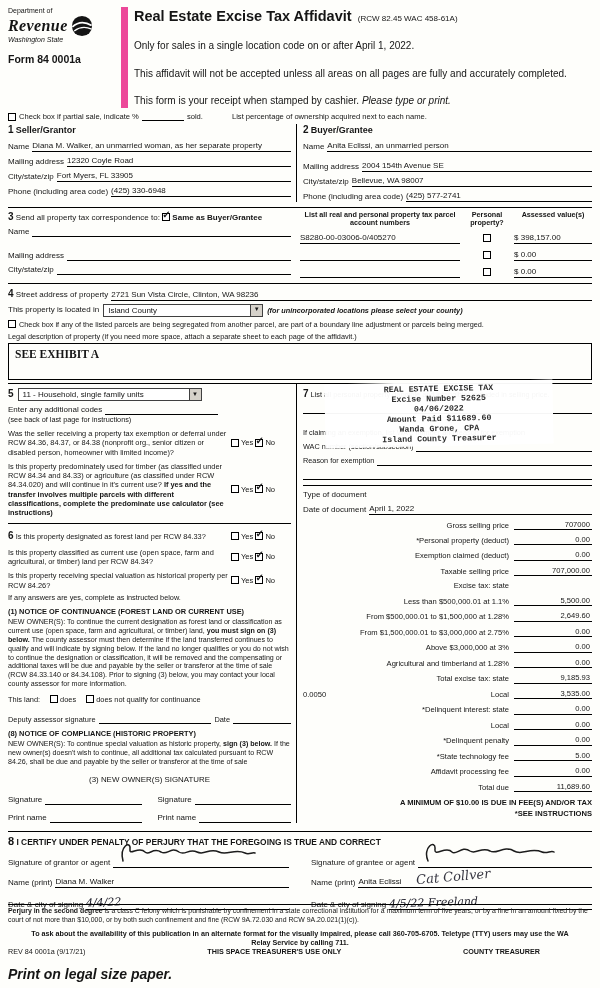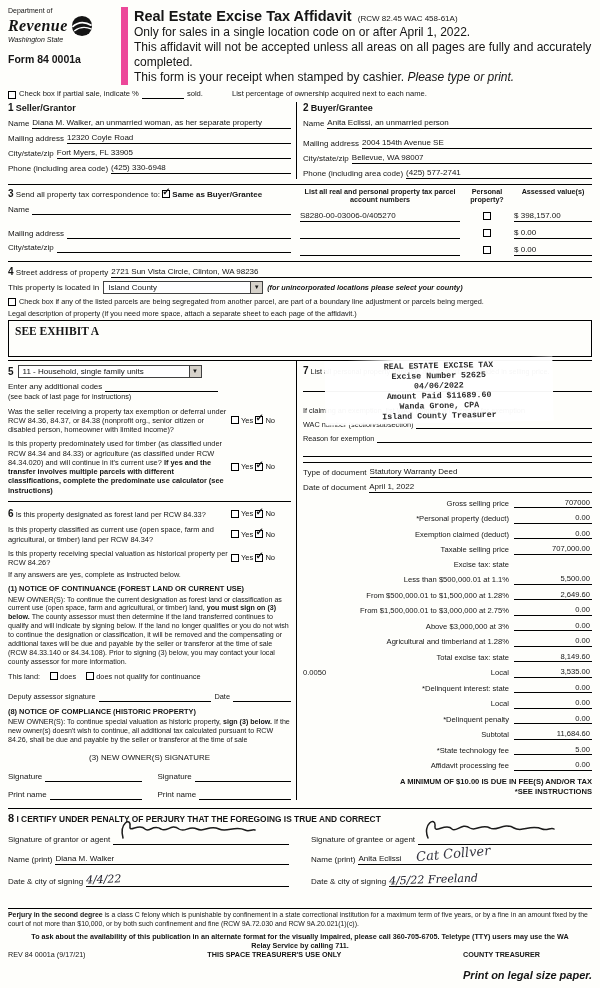--- a/index.html
+++ b/index.html
@@ -13,21 +13,21 @@
 .hdr-left{width:120px;border-right:7px solid #ec4899;padding-right:4px}
 .logo-row{display:flex;gap:3px;align-items:center}
 .dept-small{font-size:7px}
 .dept-big{font-size:16px;font-weight:bold;font-family:"Liberation Serif",serif;font-style:italic;letter-spacing:.4px}
 .dept-sub{font-size:7px;font-style:italic}
 .logo-seal{width:22px;height:22px;flex:none}
 .form-no{font-weight:bold;font-size:10.5px;margin-top:8px}
 .hdr-right{flex:1;padding-left:6px}
 .title{font-size:14.5px;font-weight:bold}
 .title-rcw{font-size:8px;margin-left:4px}
-.hnote{font-size:12px;margin-top:0}
+.hnote{font-size:10px;margin-top:15px}
 
 .partial-row{display:flex;align-items:flex-end;gap:3px;margin-top:4px;font-size:7.6px}
 .partial-right{margin-left:26px}
 .cb{position:relative;display:inline-block;width:8px;height:8px;border:1px solid #000;background:#fff;vertical-align:-1px;flex:none}
 .cb .ck{position:absolute;left:-1px;top:-4px;font-style:normal;font-weight:bold;font-size:10px;line-height:1}
 .wline{display:inline-block;border-bottom:1px solid #000;height:9px}
 .fld{display:flex;align-items:flex-end;margin-top:4px}
 .fld .lbl{white-space:nowrap;margin-right:3px}
 .fld .line{flex:1;border-bottom:1px solid #000;min-height:10px;position:relative}
 .secnum{font-size:10px;font-weight:bold}
@@ -95,21 +95,21 @@
 .hw{font-family:"DejaVu Serif",serif;font-style:italic;color:#20202c;font-size:11px;display:inline-block;transform:rotate(-2deg);line-height:1}
 .hw-overlay{position:absolute;left:58px;top:-7px;font-size:13px;transform:rotate(-5deg);opacity:.9}
 .scrawl{position:absolute;pointer-events:none;z-index:4}
 
 .bottom{position:absolute;left:8px;right:8px;bottom:5px}
 .perjury{border-top:1px solid #000;padding-top:2px;font-size:6.9px}
 .altfmt{font-weight:bold;text-align:center;font-size:7.2px;margin-top:4px;padding:0 14px}
 .footrow{display:flex;align-items:center;font-size:7.2px}
 .foot-mid{flex:1;text-align:center;font-weight:bold}
 .foot-right{font-weight:bold;margin-right:52px}
-.legalsize{text-align:right;font-style:italic;font-weight:bold;font-size:11px;margin-top:10px}
+.legalsize{text-align:left;font-style:italic;font-weight:bold;font-size:14px;margin-top:10px}
 </style>
 </head>
 <body>
 
 <div class="page">
 
   <div class="hdr">
     <div class="hdr-left">
       <div class="logo-row">
         <div class="logo-text">
@@ -394,21 +394,20 @@
           <span class="line"></span>
         </div>
       <div class="fld">
           <span class="line"></span>
         </div>
 
       <div class="hr"></div>
 
       <div class="fld">
           <span class="lbl">Type of document</span>
-          <span class="line"><span>Statutory Warranty Deed</span></span>
         </div>
       <div class="fld">
           <span class="lbl">Date of document</span>
           <span class="line"><span>April 1, 2022</span></span>
         </div>
 
       <div class="trow">
           <span class="tlabel">Gross selling price</span>
           <span class="tval">707000</span>
         </div>
@@ -443,50 +442,50 @@
       <div class="trow">
           <span class="tlabel">Above $3,000,000 at 3%</span>
           <span class="tval">0.00</span>
         </div>
       <div class="trow">
           <span class="tlabel">Agricultural and timberland at 1.28%</span>
           <span class="tval">0.00</span>
         </div>
       <div class="trow">
           <span class="tlabel">Total excise tax: state</span>
-          <span class="tval">8,149.60</span>
+          <span class="tval">9,185.93</span>
         </div>
       <div class="trow">
           <span class="tpre">0.0050</span>
           <span class="tlabel">Local</span>
           <span class="tval">3,535.00</span>
         </div>
       <div class="trow">
           <span class="tlabel">*Delinquent interest: state</span>
           <span class="tval">0.00</span>
         </div>
       <div class="trow">
           <span class="tlabel">Local</span>
           <span class="tval">0.00</span>
         </div>
       <div class="trow">
           <span class="tlabel">*Delinquent penalty</span>
           <span class="tval">0.00</span>
         </div>
       <div class="trow">
-          <span class="tlabel">Subtotal</span>
-          <span class="tval">11,684.60</span>
-        </div>
-      <div class="trow">
           <span class="tlabel">*State technology fee</span>
           <span class="tval">5.00</span>
         </div>
       <div class="trow">
           <span class="tlabel">Affidavit processing fee</span>
           <span class="tval">0.00</span>
+        </div>
+      <div class="trow">
+          <span class="tlabel">Total due</span>
+          <span class="tval">11,689.60</span>
         </div>
 
       <div class="minimum">
         <div>A MINIMUM OF $10.00 IS DUE IN FEE(S) AND/OR TAX</div>
         <div>*SEE INSTRUCTIONS</div>
       </div>
     </div>
   </div>
 
   <div class="s8">

